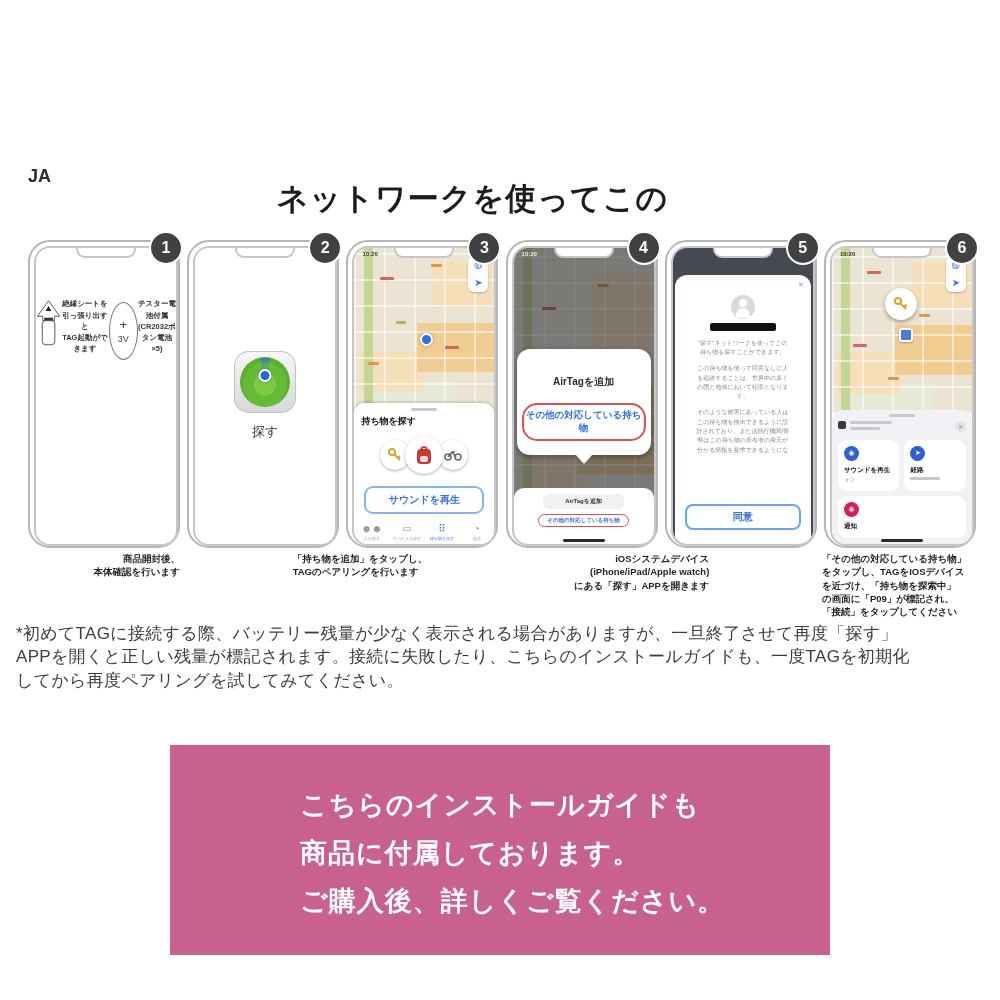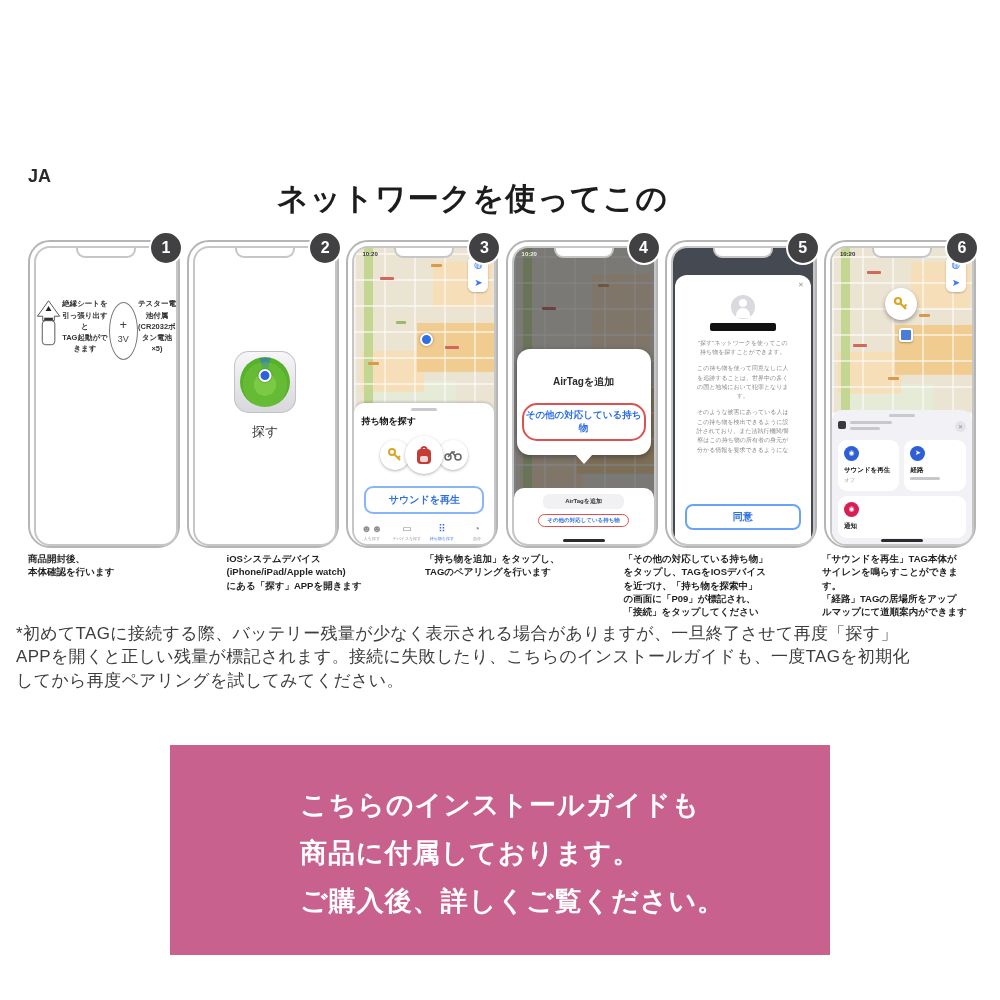--- a/index.html
+++ b/index.html
@@ -18,21 +18,21 @@
   .phone{position:relative;width:140px;height:296px;border:2px solid #b5b5b5;border-radius:22px;
          background:#fff;padding:4px;}
   .screen{position:relative;width:100%;height:100%;border:2px solid #c6c6c6;border-radius:16px;
           overflow:hidden;background:#fff;}
   .notch{position:absolute;top:-2px;left:50%;transform:translateX(-50%);width:56px;height:10px;
          background:#fff;border:2px solid #c6c6c6;border-top:none;border-radius:0 0 9px 9px;z-index:8;}
   .notch.on-dark{background:#fff;}
   
   .caps{left:28px;top:552px;width:946px;display:flex;justify-content:space-between;}
   .cap{width:152px;font-size:9.5px;font-weight:bold;line-height:1.4;white-space:pre-line;color:#1f1f1f;}
-  .cap.c{text-align:left;}
+  .cap.c{text-align:right;}
   
   .note{left:16px;top:622px;width:968px;font-size:17px;line-height:1.38;color:#3d3d3d;
         white-space:pre-line;letter-spacing:.3px;}
   
   .pink{left:170px;top:745px;width:660px;height:210px;background:#c9618f;}
   .pink-text{position:absolute;left:130px;top:36px;font-size:27px;font-weight:bold;color:#fff;
              line-height:1.78;white-space:pre-line;letter-spacing:1px;}
   
   .p1-wrap{display:flex;flex-direction:row;align-items:center;padding-top:26px;}
   .p1-note{font-size:7.5px;font-weight:bold;text-align:center;line-height:1.5;white-space:pre-line;margin-top:7px;color:#333;}
@@ -366,34 +366,30 @@
         <div class="homebar"></div>
       </div>
     </div>
       </div>
   </div>
 </div>
 
 <div class="abs caps">
   <div class="cap c">商品開封後、
 本体確認を行います</div>
+  <div class="cap">「持ち物を追加」をタップし、
+TAGのペアリングを行います</div>
   <div class="cap c">iOSシステムデバイス
 (iPhone/iPad/Apple watch)
 にある「探す」APPを開きます</div>
-  <div class="cap">「持ち物を追加」をタップし、
-TAGのペアリングを行います</div>
   <div class="cap">「その他の対応している持ち物」
 をタップし、TAGをIOSデバイス
 を近づけ、「持ち物を探索中」
 の画面に「P09」が標記され、
 「接続」をタップしてください</div>
-  <div class="cap">「サウンドを再生」TAG本体が
-サイレンを鳴らすことができます。
-「経路」TAGの居場所をアップ
-ルマップにて道順案内ができます</div>
 </div>
 
 <div class="abs note">*初めてTAGに接続する際、バッテリー残量が少なく表示される場合がありますが、一旦終了させて再度「探す」
 APPを開くと正しい残量が標記されます。接続に失敗したり、こちらのインストールガイドも、一度TAGを初期化
 してから再度ペアリングを試してみてください。</div>
 
 <div class="abs pink">
   <div class="pink-text">こちらのインストールガイドも
 商品に付属しております。
 ご購入後、詳しくご覧ください。</div>

